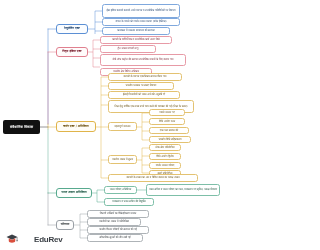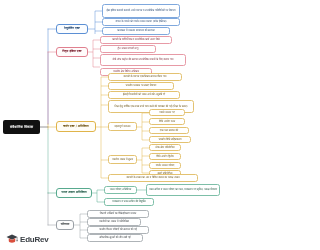--- a/index.html
+++ b/index.html
@@ -54,21 +54,21 @@
   
   .lf-blue  {border-color:#7fa8dd;color:#2b4a72;}
   .lf-pink  {border-color:#e79aa6;color:#7c2b38;}
   .lf-amber {border-color:#e3c271;color:#6b5416;}
   .lf-teal  {border-color:#7dbfa8;color:#21543f;}
   .lf-gray  {border-color:#aeb3b7;color:#3d4245;}
 
   
   .brand{
     position:absolute;left:6px;bottom:5px;
-    display:flex;align-items:center;gap:2px;
+    display:flex;align-items:center;gap:16px;
   }
   .brand-mark{width:12px;height:12px;display:block;}
   .brand-text{
     font-size:8px;font-weight:bold;color:#3a3f45;
     letter-spacing:-.2px;font-family:"Liberation Sans",sans-serif;
   }
 </style>
 </head>
 <body>
 

